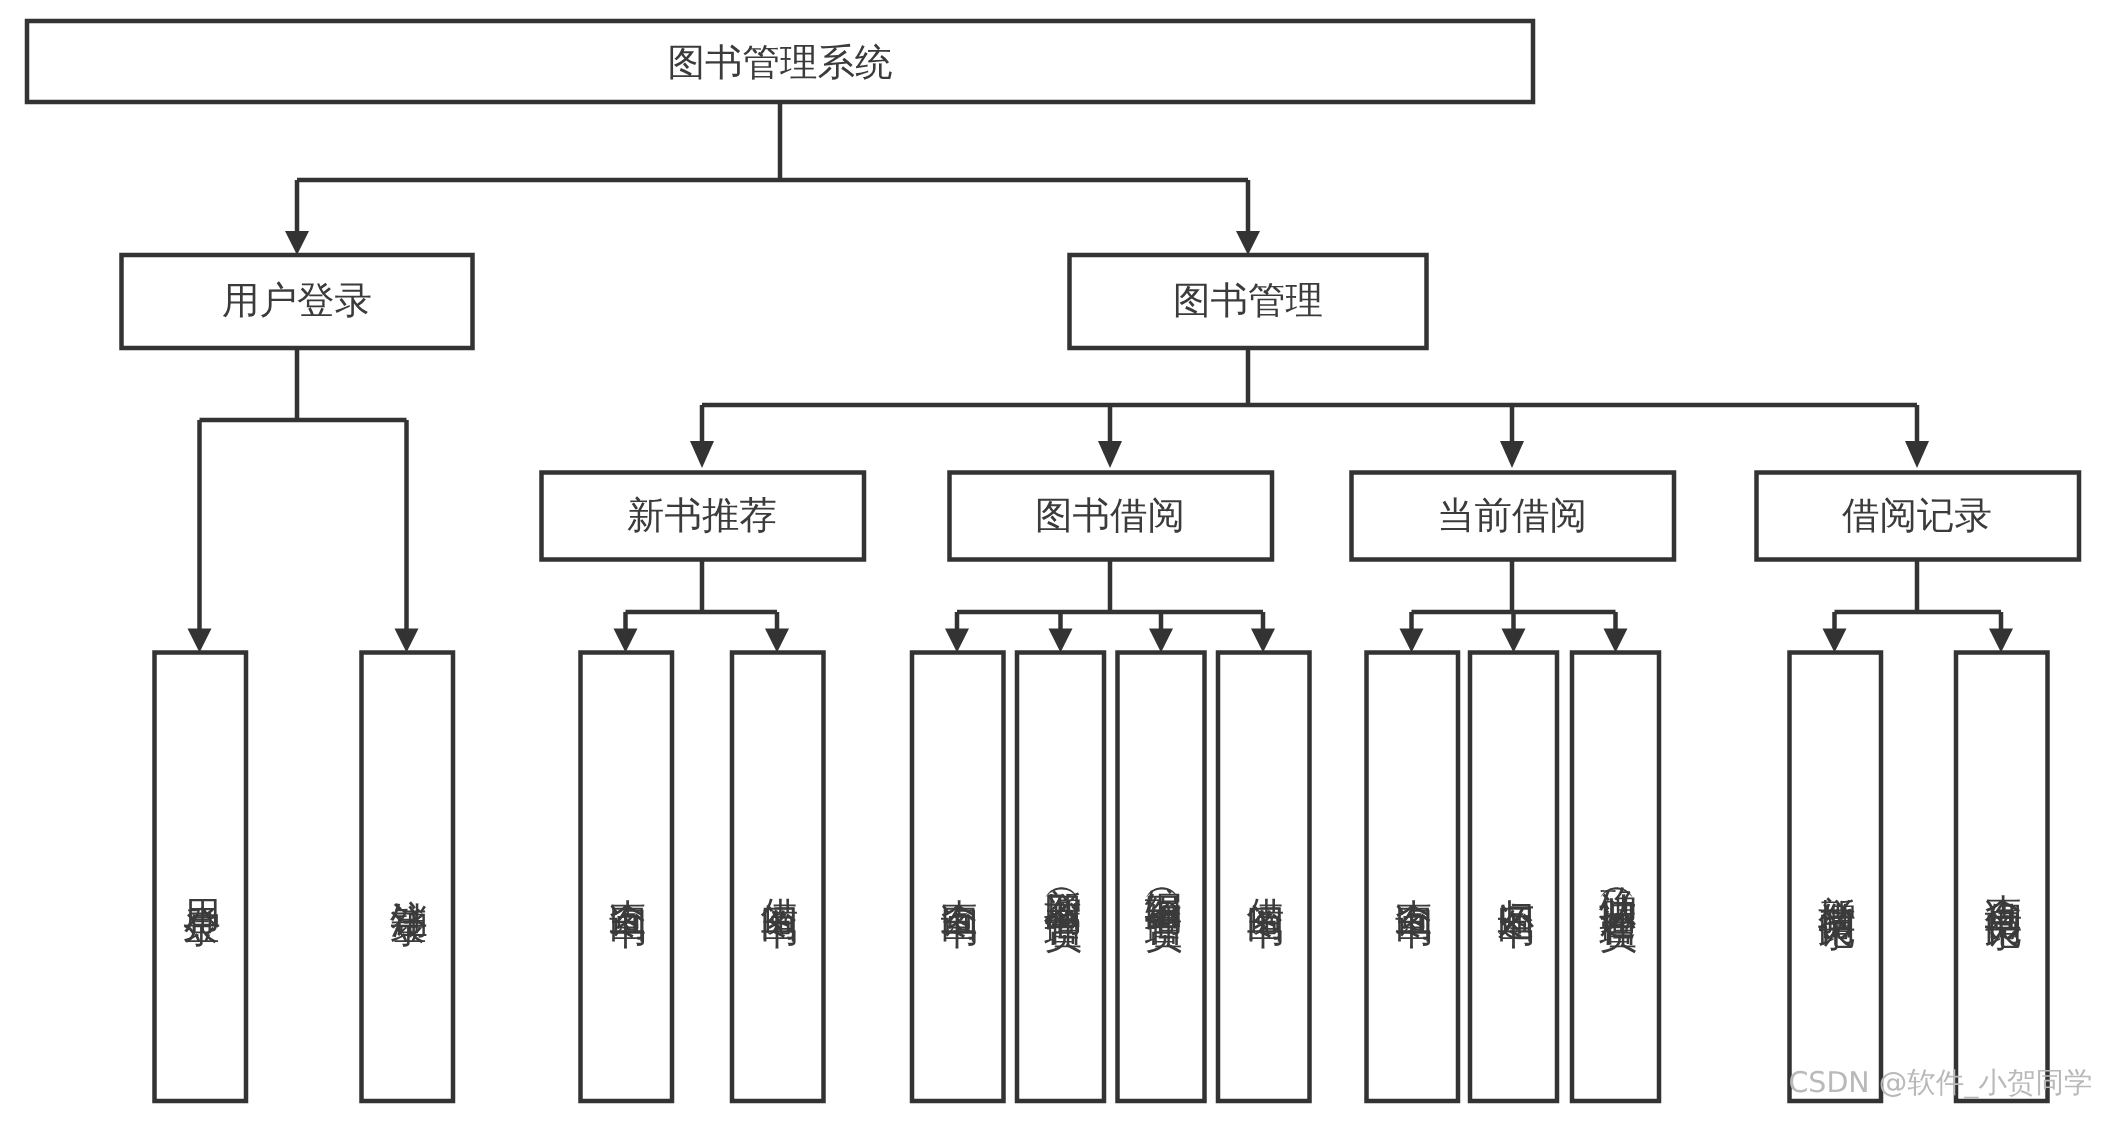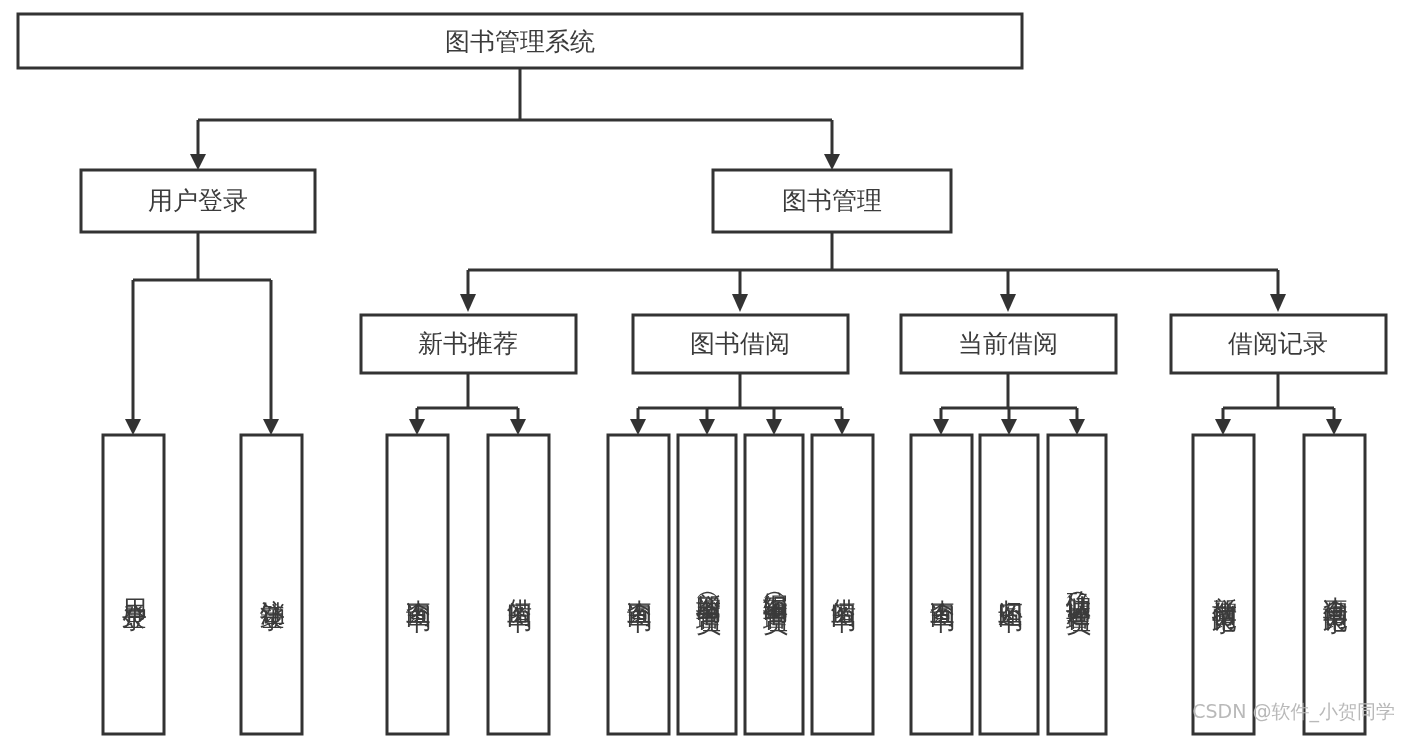--- a/index.html
+++ b/index.html
@@ -46,21 +46,21 @@
     stroke-linecap: butt;
     stroke-linejoin: miter;
   }
   .arrow-head {
     fill: #333333;
     stroke: none;
   }
   .watermark {
     position: absolute;
     right: 10px;
-    bottom: 22px;
+    bottom: 12px;
     font-family: "DejaVu Sans", "Liberation Sans", sans-serif;
     font-size: 19px;
     color: #b9b9b9;
     white-space: nowrap;
     pointer-events: none;
     user-select: none;
   }
 </style>
 </head>
 <body>

